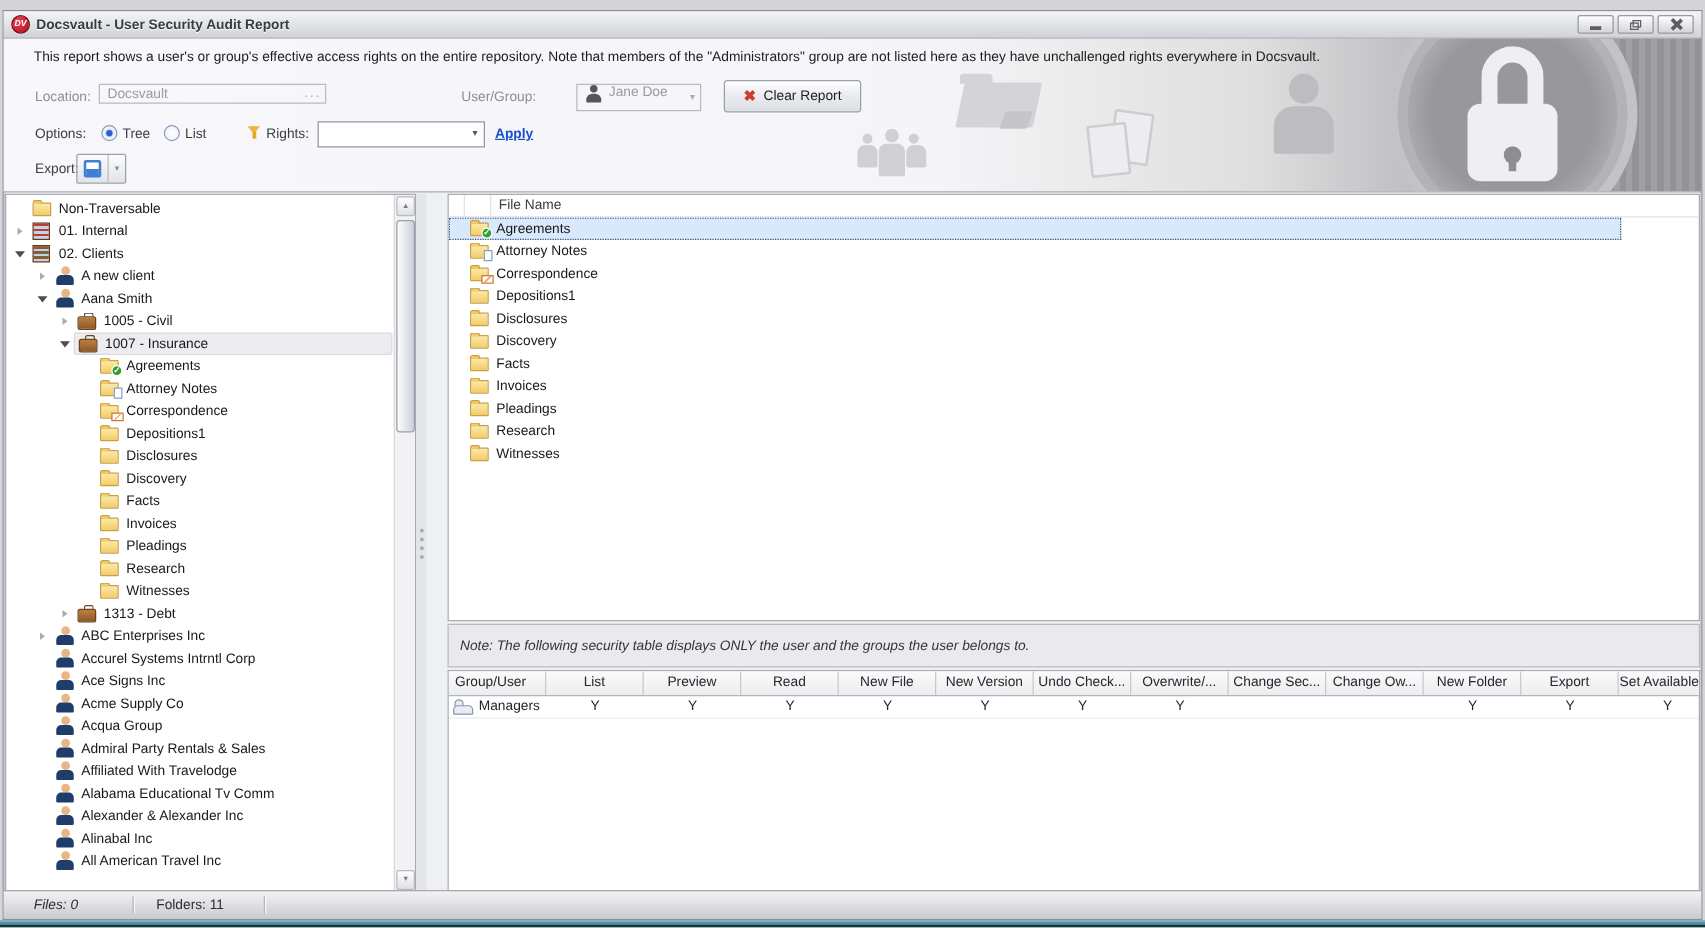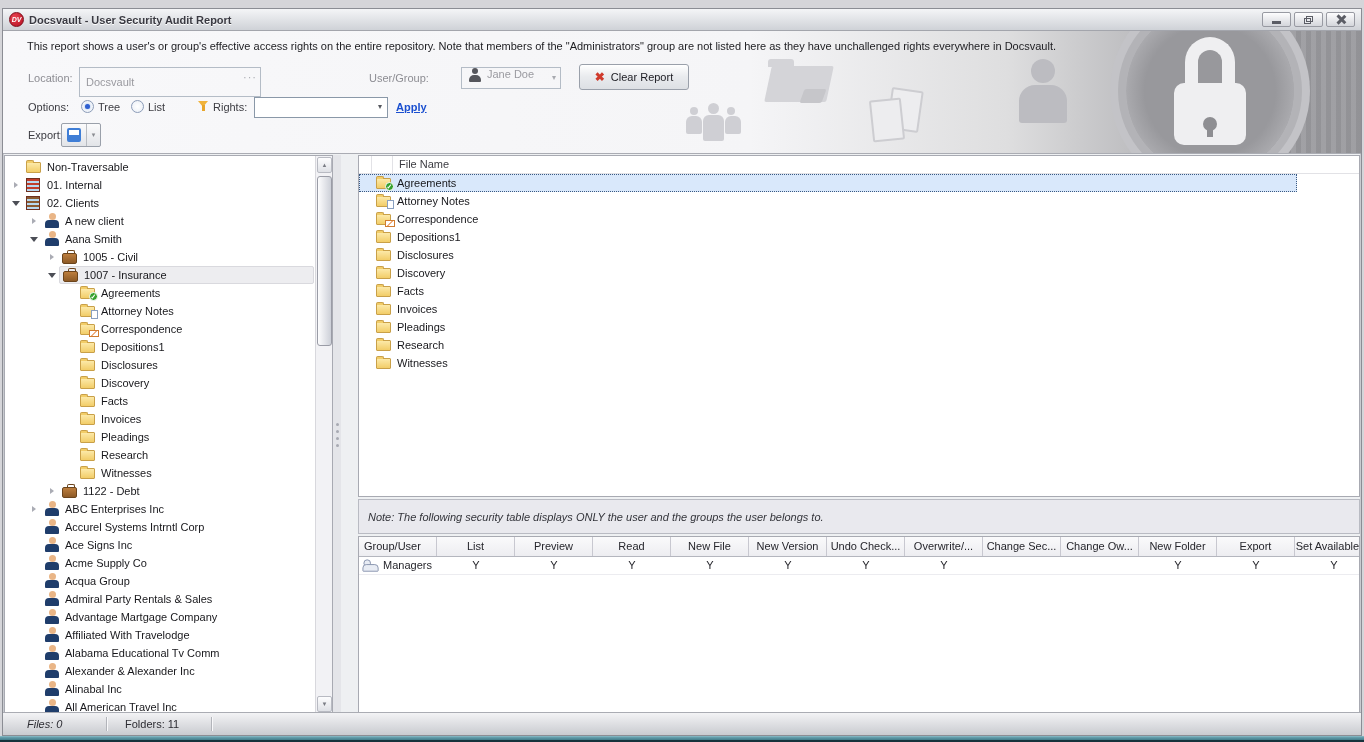--- a/index.html
+++ b/index.html
@@ -20,21 +20,21 @@
   .gl-close { position:relative; width:9px; height:9px; }
   .gl-close::before,.gl-close::after { content:""; position:absolute; left:4px; top:-1px; width:2.5px; height:11px; background:#5b5d65; }
   .gl-close::before { transform:rotate(45deg); }
   .gl-close::after { transform:rotate(-45deg); }
 
   
   #banner { position:absolute; left:0; top:22px; right:0; height:123px; overflow:hidden; border-bottom:1px solid #aaacb3; background:linear-gradient(to right,#f8f8fa 0%,#f5f5f7 55%,#dededf 74%,#a6a6aa 90%,#8e8e92 100%); }
   #banner-desc { position:absolute; left:24px; top:9px; color:#1c1c20; white-space:nowrap; }
   .flabel { position:absolute; color:#8d8d93; }
   .flabel.dark { color:#3c3c42; }
-  #loc-input { position:absolute; left:76px; top:36px; width:182px; height:30px; border:1px solid #b4bcc6; background:transparent; color:#9a9aa0; font:11px "Liberation Sans",sans-serif; padding:0 18px 0 6px; }
+  #loc-input { position:absolute; left:76px; top:36px; width:182px; height:16px; border:1px solid #b4bcc6; background:transparent; color:#9a9aa0; font:11px "Liberation Sans",sans-serif; padding:0 18px 0 6px; }
   #loc-browse { position:absolute; left:238px; top:38px; width:18px; height:18px; color:#aaacb2; text-align:center; line-height:16px; letter-spacing:1px; }
   #ug-combo { position:absolute; left:458px; top:36px; width:100px; height:22px; border:1px solid #b4bcc6; display:flex; align-items:flex-start; color:#9a9aa0; }
   .bust { position:relative; width:14px; height:14px; margin:0 5px 0 6px; }
   .bust::before { content:""; position:absolute; left:4px; top:0; width:6px; height:6px; border-radius:50%; background:#55565c; }
   .bust::after { content:""; position:absolute; left:1px; bottom:0; width:12px; height:7px; border-radius:5px 5px 1px 1px; background:#55565c; }
   .combo-arrow { position:absolute; right:4px; color:#a8aab0; font-size:8px; top:5px; }
   #clear-btn { position:absolute; left:576px; top:33px; width:110px; height:26px; border:1px solid #9aa0aa; border-radius:3px; background:linear-gradient(#ffffff,#e9ebee 48%,#dde0e4); display:flex; align-items:center; justify-content:center; gap:6px; box-shadow:0 1px 0 #fff inset; }
   #clear-x { color:#cf3a2c; font-size:12px; font-weight:bold; }
   #clear-label { color:#1c1c22; }
   .radio { position:absolute; width:13px; height:13px; border:1px solid #8c9cb8; border-radius:50%; background:radial-gradient(#ffffff,#e8edf5); }
@@ -400,21 +400,21 @@
             </span>
             <span class="tlabel">Witnesses</span>
           </span>
         </div>
         <div class="tree-row" style="padding-left: 40px;">
           <span class="exp collapsed"></span>
           <span class="tin">
             <span class="ticon">
               <i class="bc"></i>
             </span>
-            <span class="tlabel">1122 - Debt</span>
+            <span class="tlabel">1313 - Debt</span>
           </span>
         </div>
         <div class="tree-row" style="padding-left: 22px;">
           <span class="exp collapsed"></span>
           <span class="tin">
             <span class="ticon">
               <i class="per"></i>
             </span>
             <span class="tlabel">ABC Enterprises Inc</span>
           </span>
@@ -455,29 +455,20 @@
             <span class="tlabel">Acqua Group</span>
           </span>
         </div>
         <div class="tree-row" style="padding-left: 22px;">
           <span class="exp none"></span>
           <span class="tin">
             <span class="ticon">
               <i class="per"></i>
             </span>
             <span class="tlabel">Admiral Party Rentals &amp; Sales</span>
-          </span>
-        </div>
-        <div class="tree-row" style="padding-left: 22px;">
-          <span class="exp none"></span>
-          <span class="tin">
-            <span class="ticon">
-              <i class="per"></i>
-            </span>
-            <span class="tlabel">Advantage Martgage Company</span>
           </span>
         </div>
         <div class="tree-row" style="padding-left: 22px;">
           <span class="exp none"></span>
           <span class="tin">
             <span class="ticon">
               <i class="per"></i>
             </span>
             <span class="tlabel">Affiliated With Travelodge</span>
           </span>

